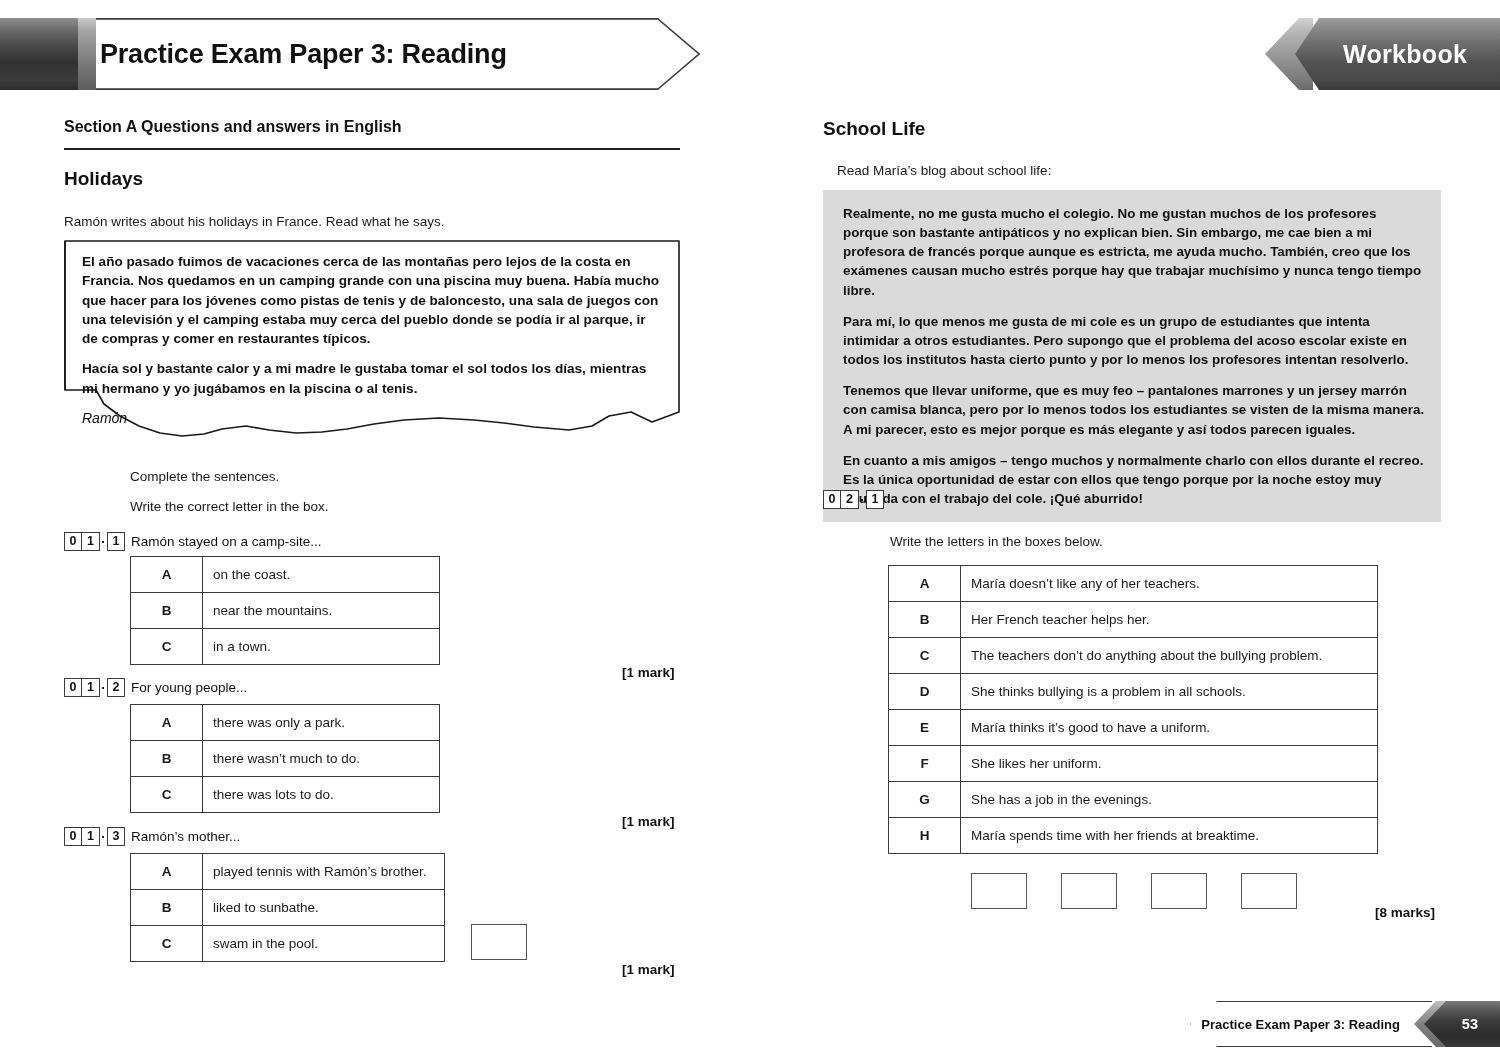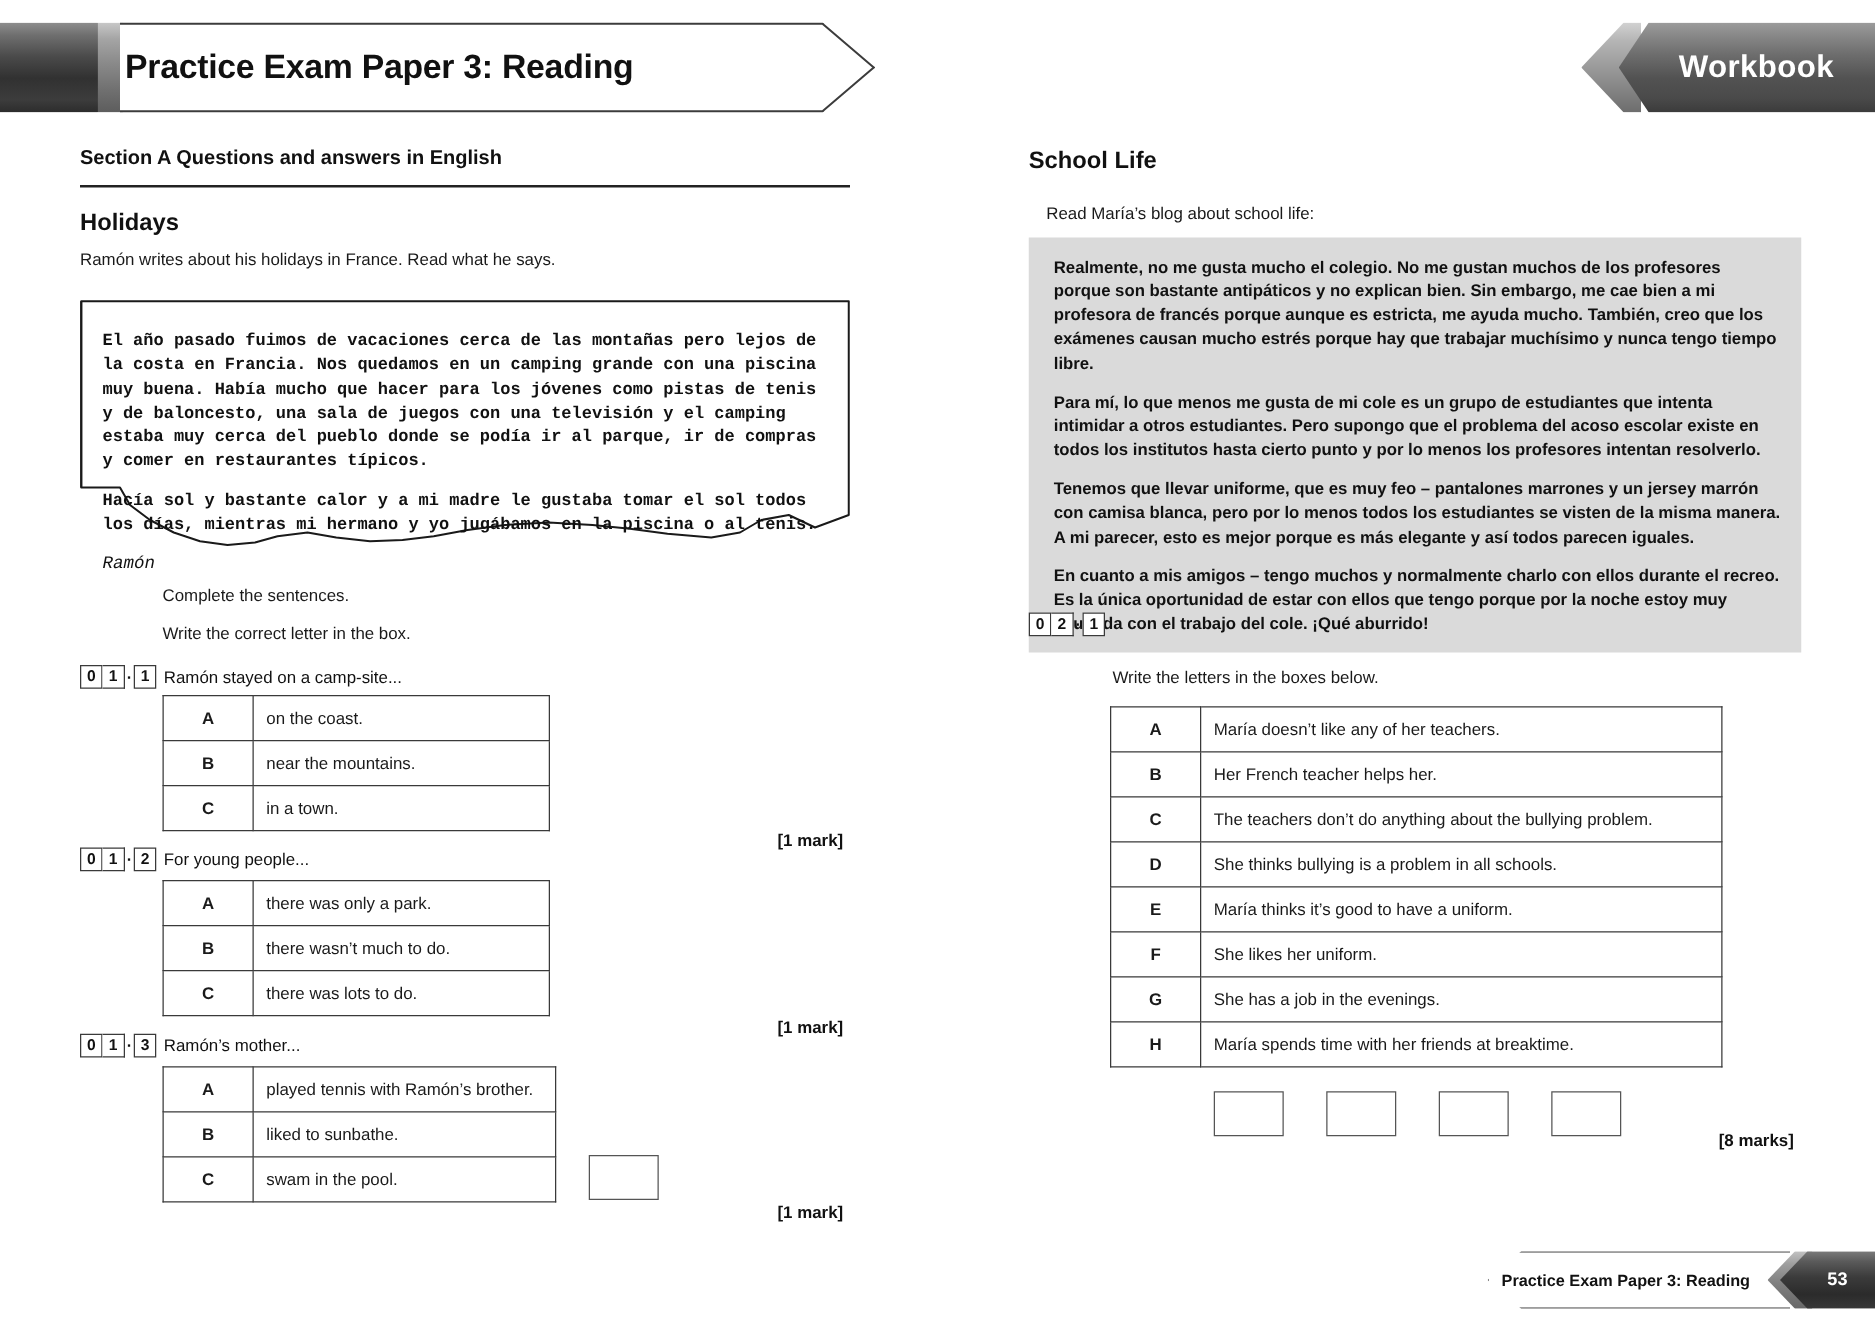--- a/index.html
+++ b/index.html
@@ -137,26 +137,25 @@
     left: 64px; top: 240px;
     width: 616px; height: 205px;
   }
   .torn-svg { position: absolute; left: 0; top: 0; }
   .torn-content {
     position: absolute;
     left: 18px; top: 12px;
     width: 580px;
   }
   .torn-content p {
-    margin: 12px 0 11px 0;
+    margin: 0 0 11px 0;
     font-size: 13.6px;
     font-weight: bold;
     line-height: 1.42;
     color: #111;
-    font-family: Liberation Mono, monospace;
   }
   .torn-content p.sig {
     font-weight: normal;
     font-style: italic;
     font-size: 14px;
     margin-bottom: 0;
   }
 
   
   .gray-box {
@@ -347,21 +346,21 @@
 
 </div>
 
 <div class="page page-left">
 
   <div class="section-head" style="left:64px; top:118px;">Section A Questions and answers in English</div>
   <div class="rule" style="left:64px; top:148px; width:616px;"></div>
 
   <div class="sub-head" style="left:64px; top:168px;">Holidays</div>
 
-  <div class="intro" style="left:64px; top:200px;">Ramón writes about his holidays in France. Read what he says.</div>
+  <div class="intro" style="left:64px; top:214px;">Ramón writes about his holidays in France. Read what he says.</div>
 
   <div class="torn-box">
     <svg class="torn-svg" width="616" height="205" viewBox="0 0 616 205">
       <path d="M1,1 L615,1 L615,172
                L588,182 L567,172 L545,176 L528,186 L505,190 L470,187
                L440,183 L410,180 L375,178 L340,180 L310,184 L283,189
                L258,192 L232,193 L205,190 L182,186 L158,189 L140,194
                L118,196 L96,193 L75,186 L56,176 L40,164 L32,150
                L1,150 Z" fill="#ffffff" stroke="#1a1a1a" stroke-width="1.6" stroke-linejoin="round"></path>
       <path d="M1,150 L1,1" fill="none" stroke="#1a1a1a" stroke-width="1.6"></path>

